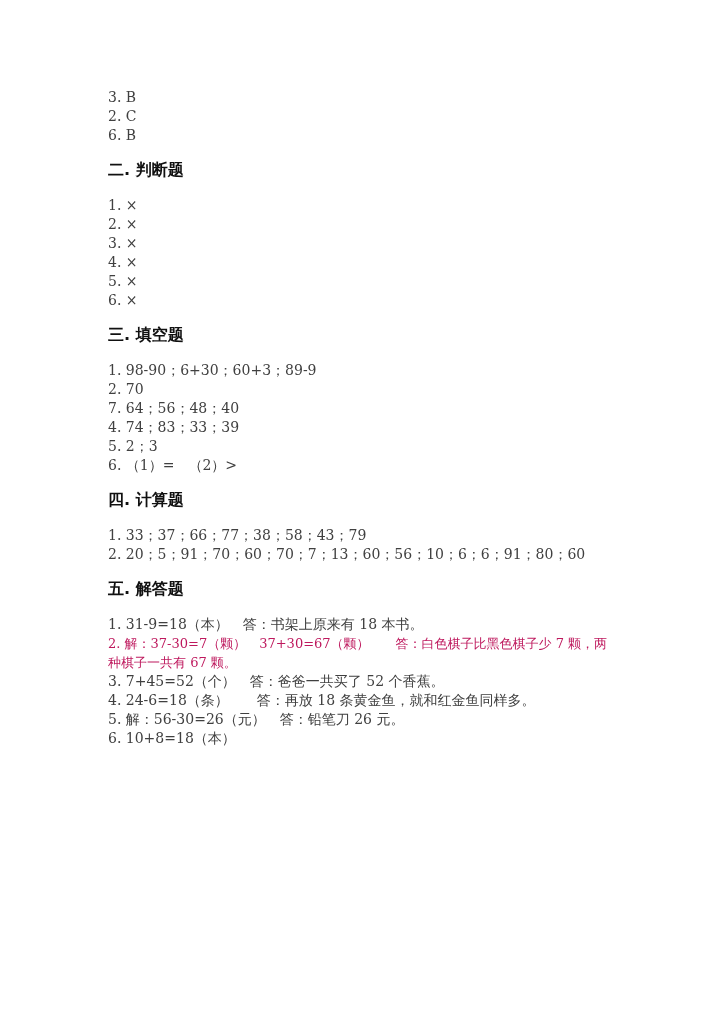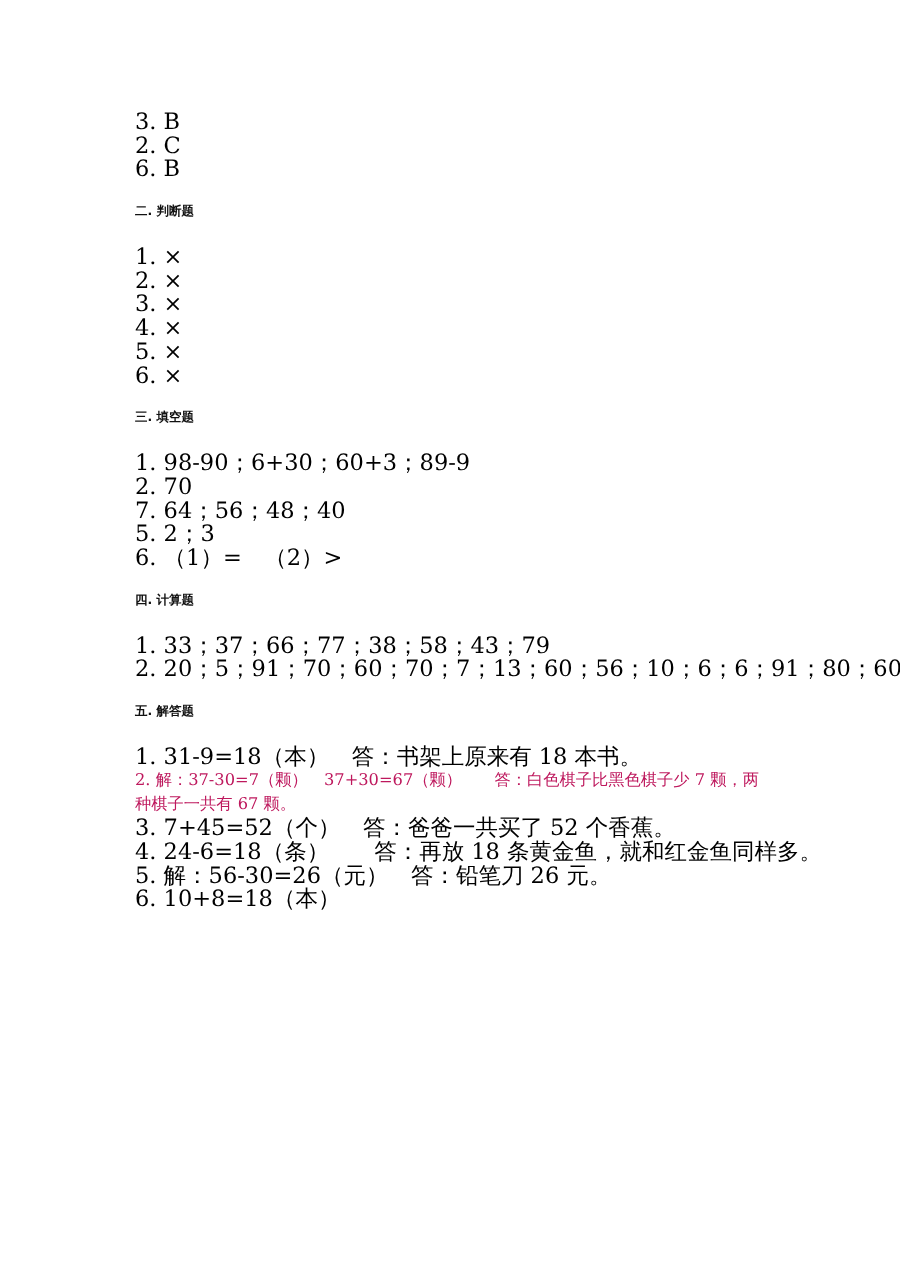--- a/index.html
+++ b/index.html
@@ -15,37 +15,37 @@
       font-family: "DejaVu Serif", "Liberation Serif", serif;
       color: #222222;
     }
     .page {
       position: absolute;
       left: 108px;
       top: 88px;
       width: 500px;
     }
     .line {
-      font-size: 18px;
+      font-size: 14px;
       line-height: 19px;
       height: 19px;
       white-space: pre;
-      color: #000000;
+      color: #404040;
     }
     .wrap-line {
       font-size: 13px;
       line-height: 19px;
       white-space: normal;
       color: #be185d;
       width: 500px;
     }
     .section-title {
       font-family: "DejaVu Sans", "Liberation Sans", sans-serif;
       font-weight: bold;
-      font-size: 10px;
+      font-size: 16px;
       line-height: 20px;
       color: #111111;
       margin-top: 15px;
       margin-bottom: 16px;
     }
     .section:first-child .section-title { display: none; }
   </style>
 </head>
 <body>
 
@@ -66,20 +66,21 @@
     <div class="line">4. ×</div>
     <div class="line">5. ×</div>
     <div class="line">6. ×</div>
   </div>
 
   <div class="section">
     <div class="section-title">三. 填空题</div>
     <div class="line">1. 98-90；6+30；60+3；89-9</div>
     <div class="line">2. 70</div>
     <div class="line">7. 64；56；48；40</div>
+    <div class="line">4. 74；83；33；39</div>
     <div class="line">5. 2；3</div>
     <div class="line">6. （1）=　（2）&gt;</div>
   </div>
 
   <div class="section">
     <div class="section-title">四. 计算题</div>
     <div class="line">1. 33；37；66；77；38；58；43；79</div>
     <div class="line">2. 20；5；91；70；60；70；7；13；60；56；10；6；6；91；80；60</div>
   </div>
 

